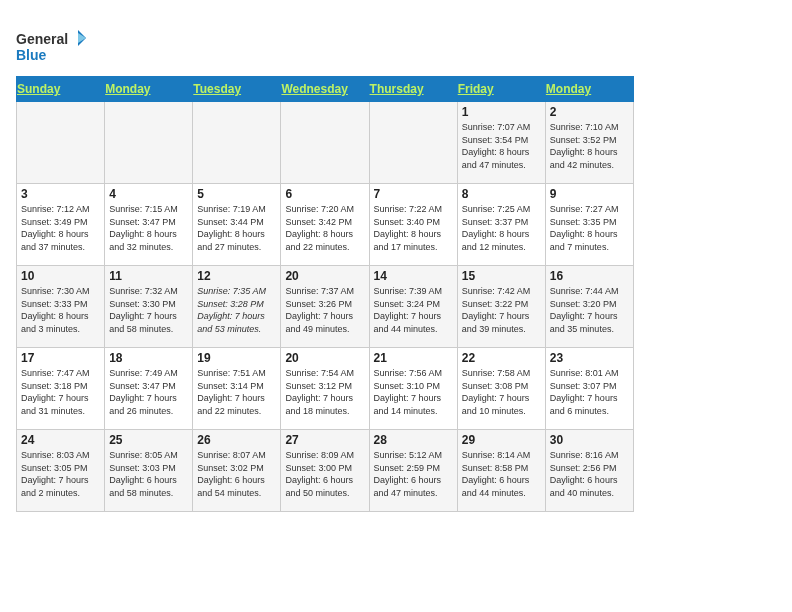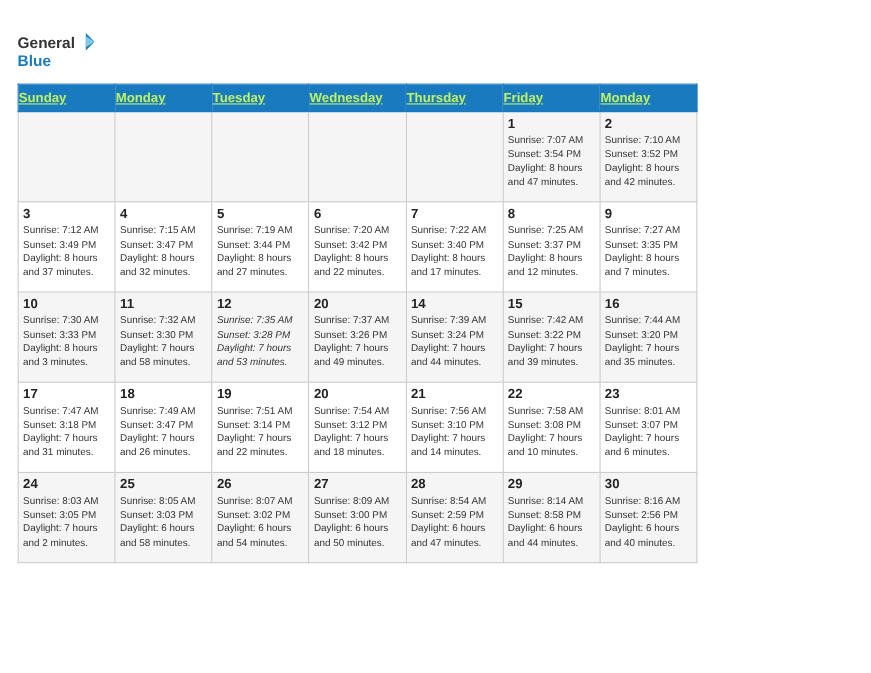--- a/index.html
+++ b/index.html
@@ -315,21 +315,21 @@
           </td>
           <td>
             <span class="day-num">27</span>
             <div class="cell-info" style="white-space: pre-line;">Sunrise: 8:09 AM
 Sunset: 3:00 PM
 Daylight: 6 hours
 and 50 minutes.</div>
           </td>
           <td>
             <span class="day-num">28</span>
-            <div class="cell-info" style="white-space: pre-line;">Sunrise: 8:54 AM
+            <div class="cell-info" style="white-space: pre-line;">Sunrise: 5:12 AM
 Sunset: 2:59 PM
 Daylight: 6 hours
 and 47 minutes.</div>
           </td>
           <td>
             <span class="day-num">29</span>
             <div class="cell-info" style="white-space: pre-line;">Sunrise: 8:14 AM
 Sunset: 8:58 PM
 Daylight: 6 hours
 and 44 minutes.</div>

